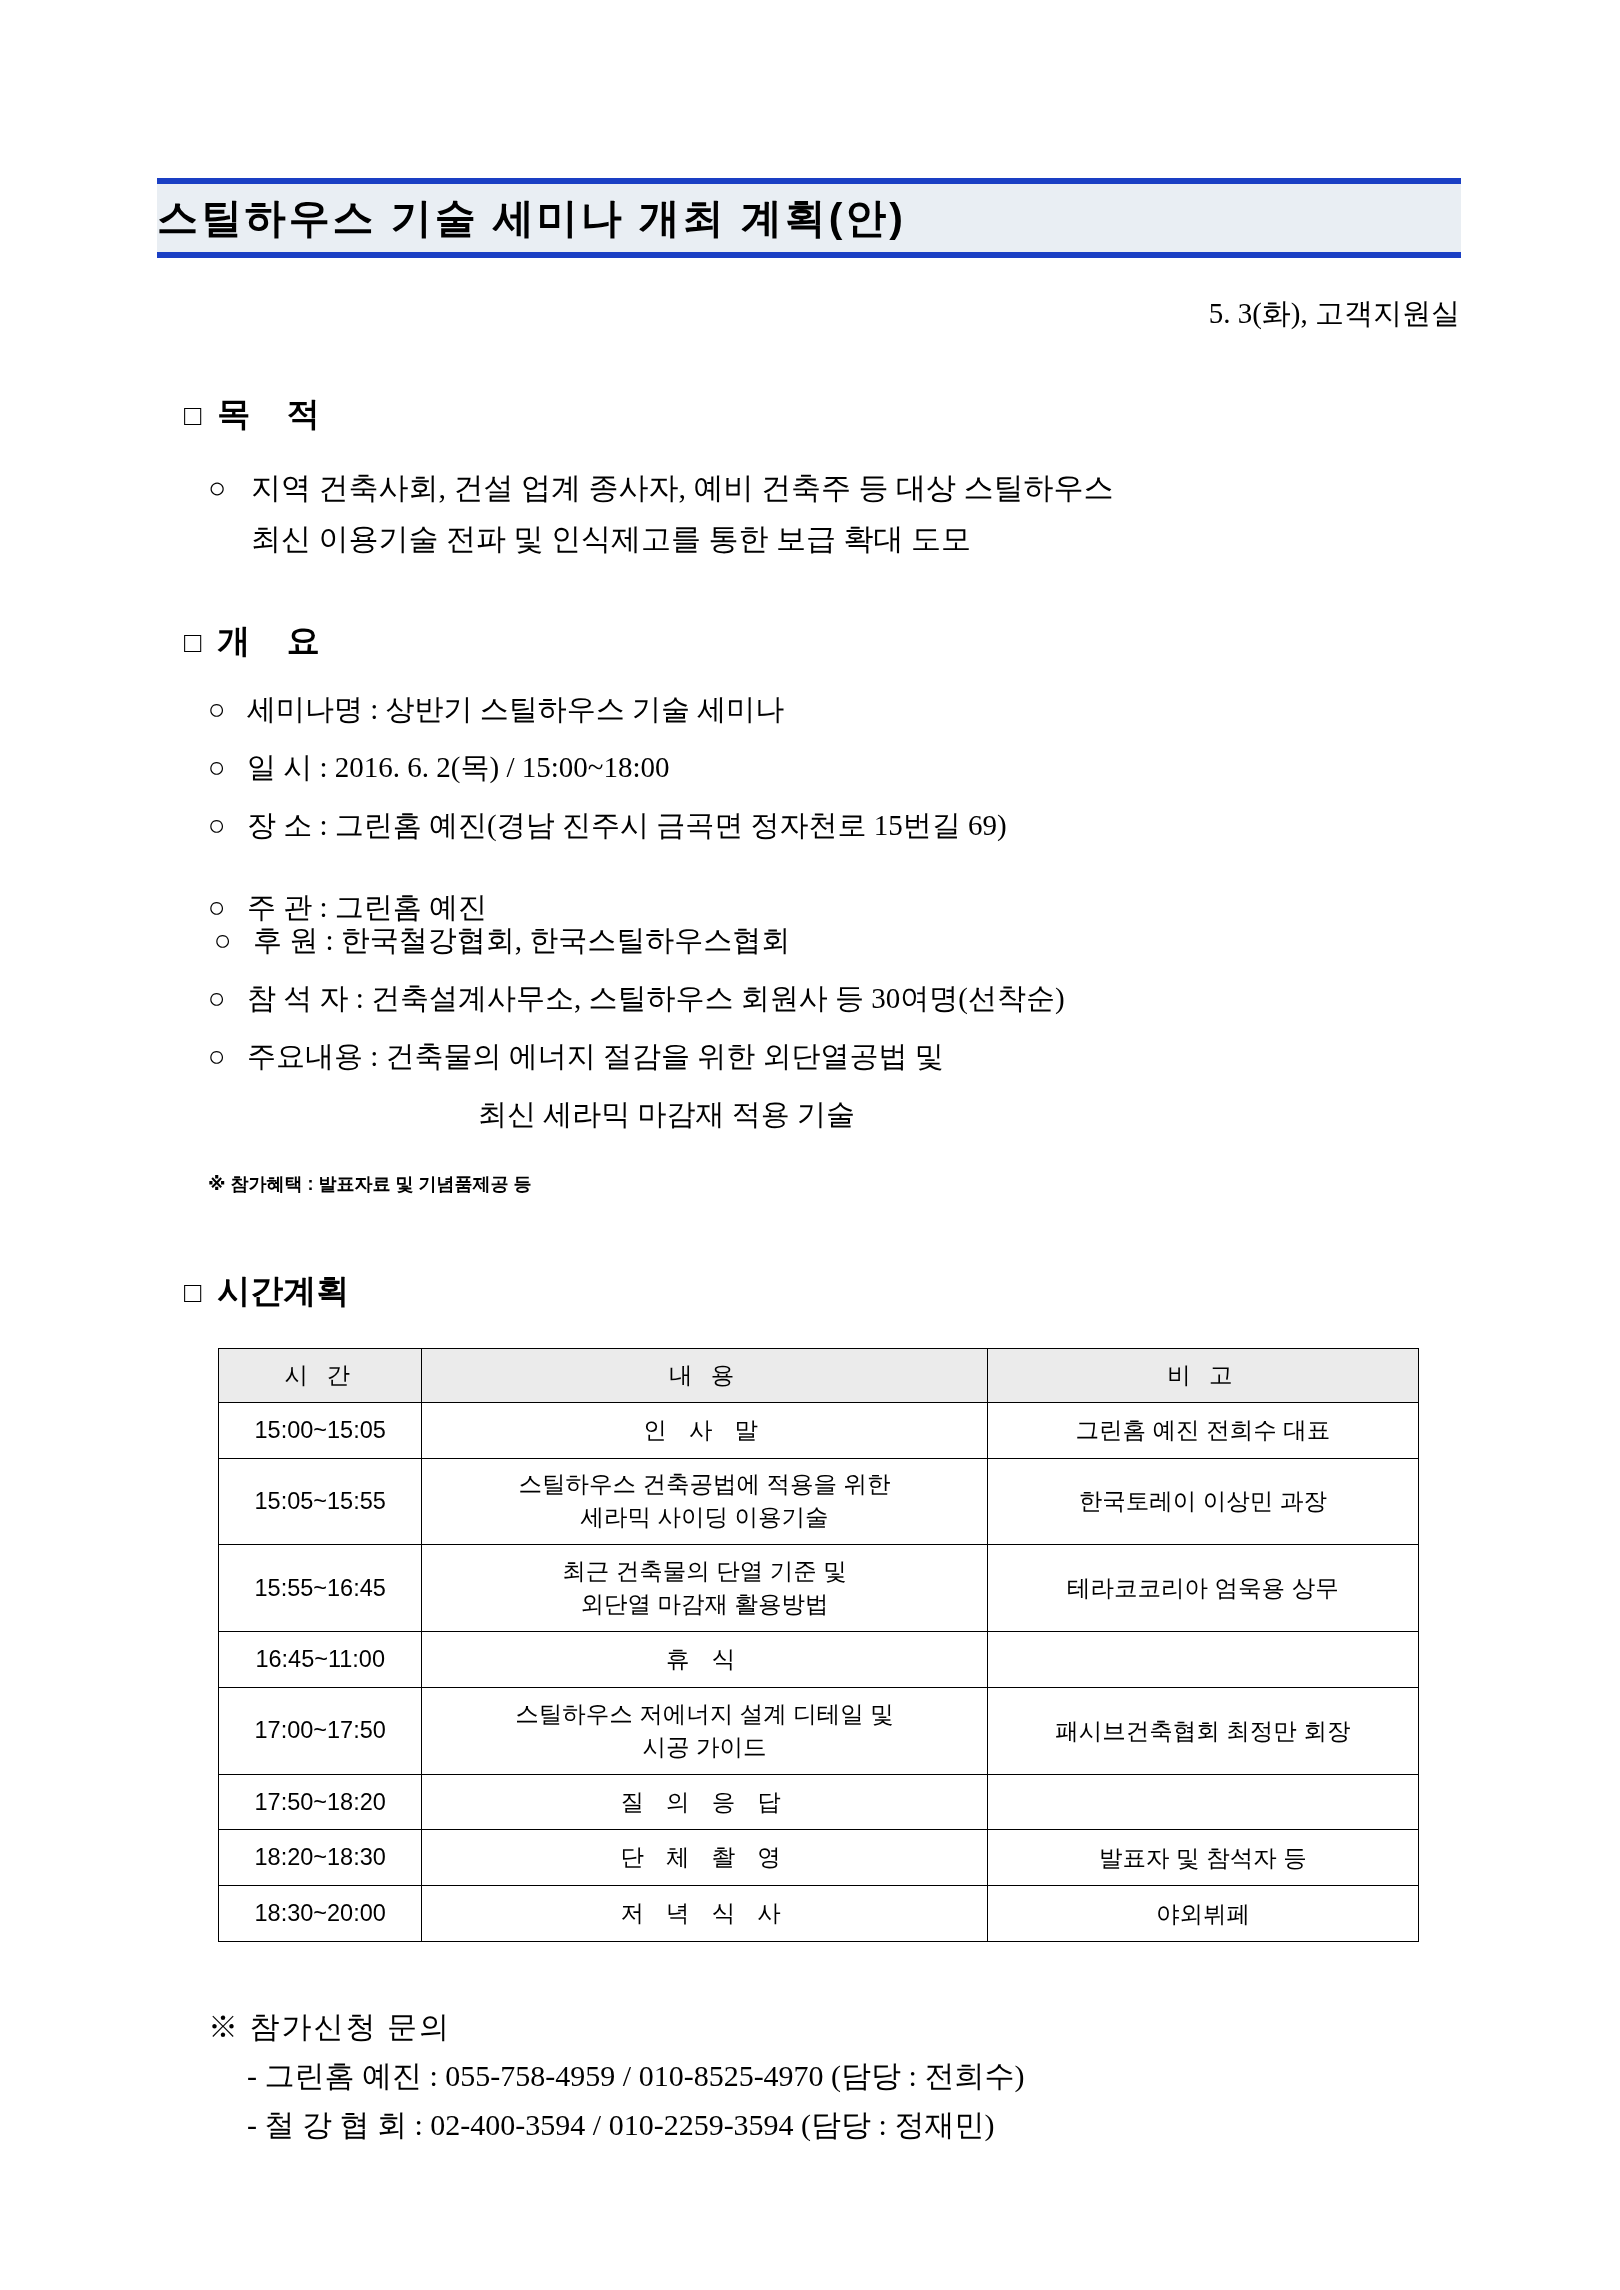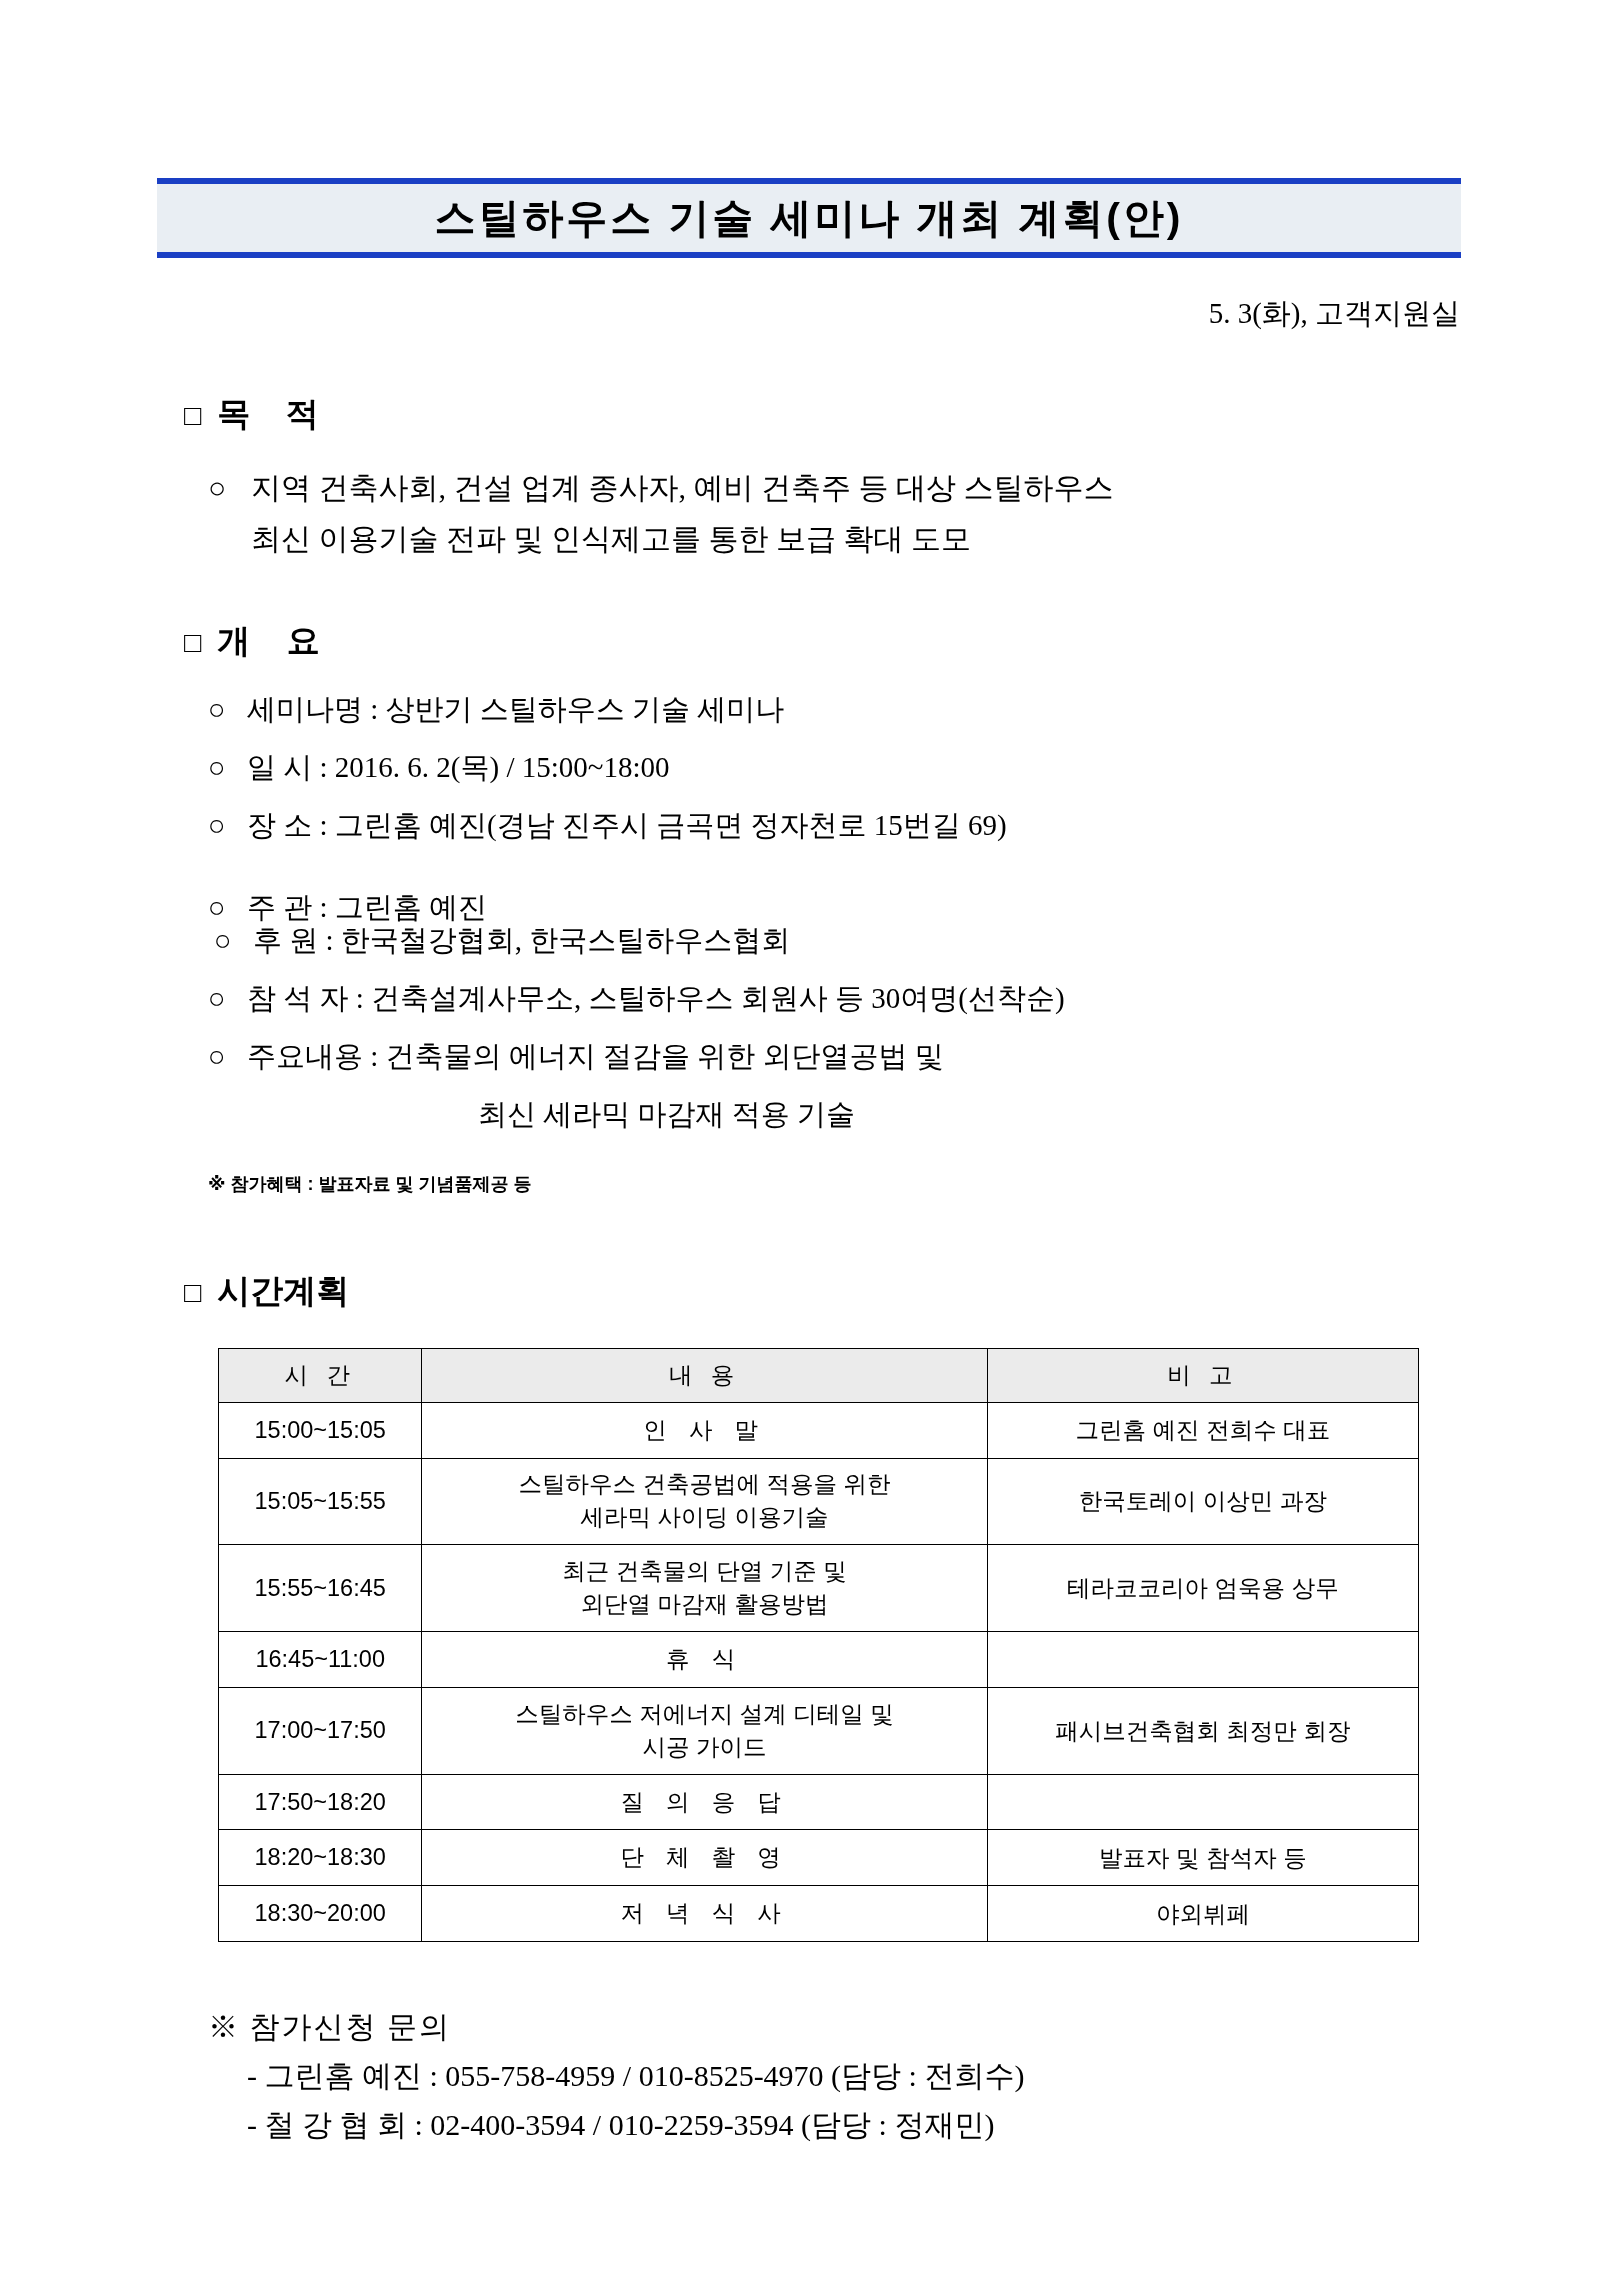--- a/index.html
+++ b/index.html
@@ -30,21 +30,21 @@
     left: 157px;
     top: 178px;
     width: 1304px;
     height: 80px;
     background: #e9eef3;
     border-top: 6.9px solid #1a3fc4;
     border-bottom: 6.9px solid #1a3fc4;
     box-sizing: border-box;
     display: flex;
     align-items: center;
-    justify-content: center;
+    justify-content: flex-start;
   }
   .title-text {
     font-family: "Liberation Sans", "DejaVu Sans", sans-serif;
     font-weight: bold;
     font-size: 41px;
     letter-spacing: 2.9px;
     color: #000;
     white-space: nowrap;
   }
 
@@ -167,21 +167,21 @@
 <body>
 
 <div class="page">
 
   <div class="title-banner">
     <span class="title-text">스틸하우스 기술 세미나 개최 계획(안)</span>
   </div>
 
   <div class="subtitle">5. 3(화), 고객지원실</div>
 
-  <div class="section-head" style="left:184px; top:392px;font-family:Liberation Serif, serif;">
+  <div class="section-head" style="left:184px; top:392px;">
     <span class="sq">□</span><span class="sp">목    적</span>
   </div>
 
   <div class="purpose-text" style="left:208px; top:461px;">
     <span class="mark">○</span><span>지역 건축사회, 건설 업계 종사자, 예비 건축주 등 대상 스틸하우스</span>
   </div>
   <div class="purpose-line2" style="left:251px; top:519px;">최신 이용기술 전파 및 인식제고를 통한 보급 확대 도모</div>
 
   <div class="section-head" style="left:184px; top:619px;">
     <span class="sq">□</span><span class="sp">개    요</span>

